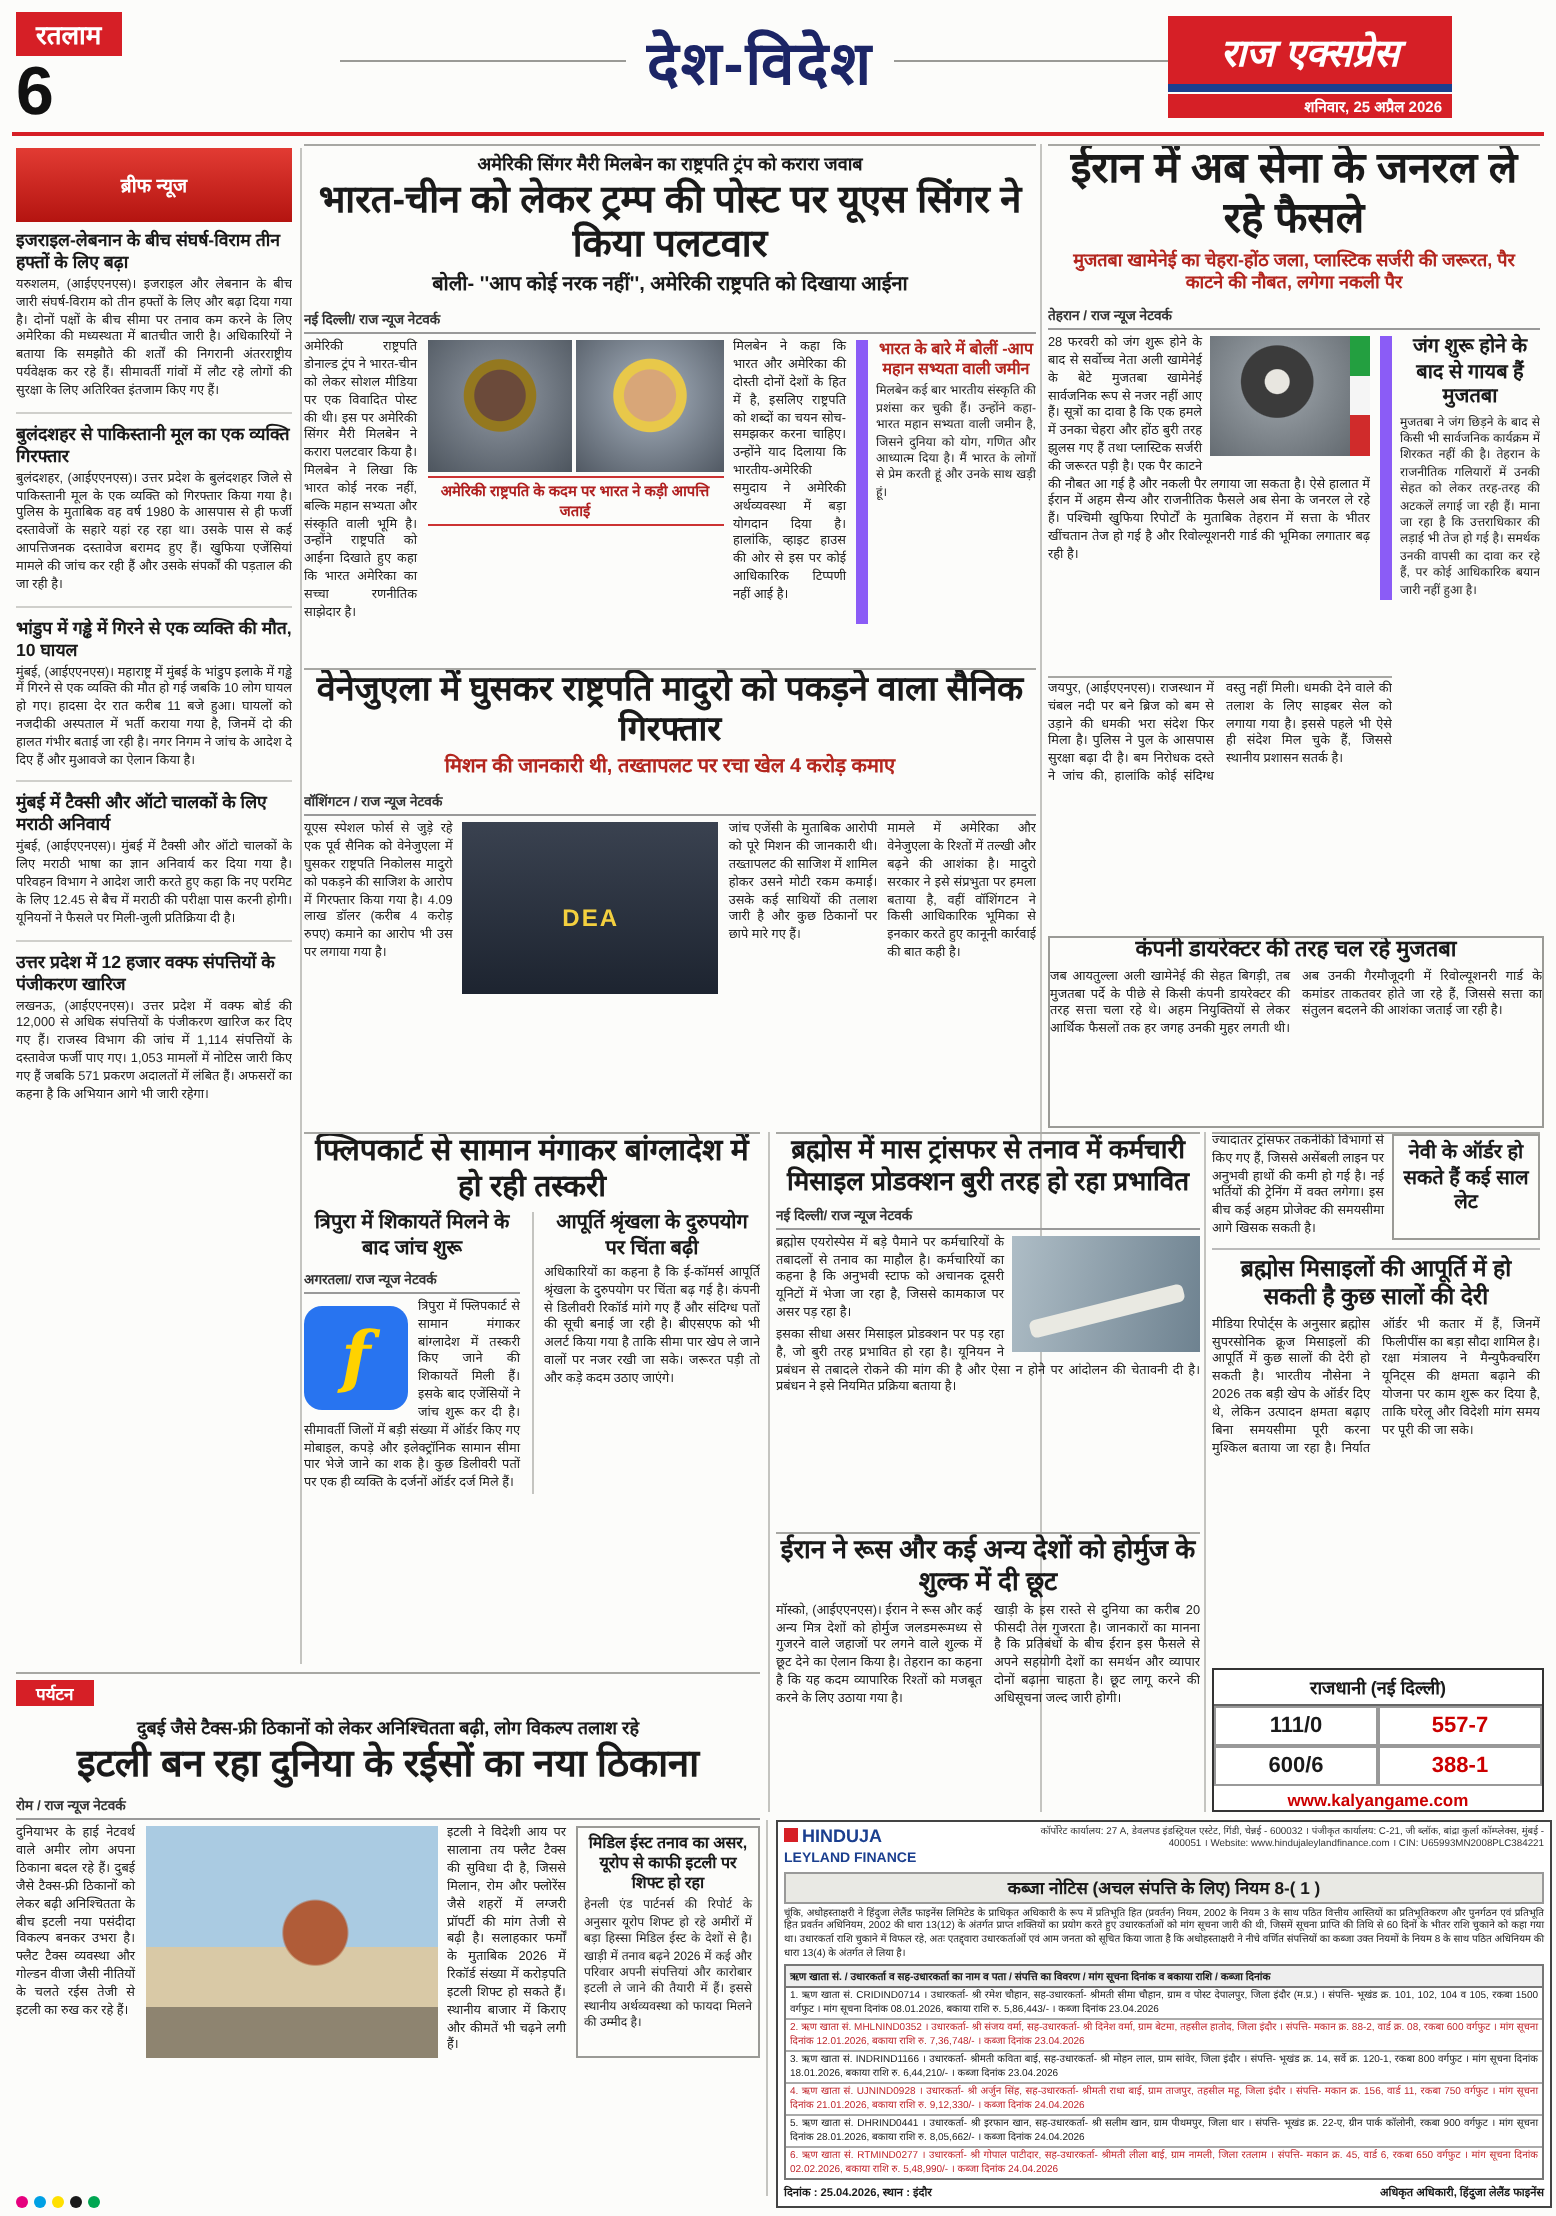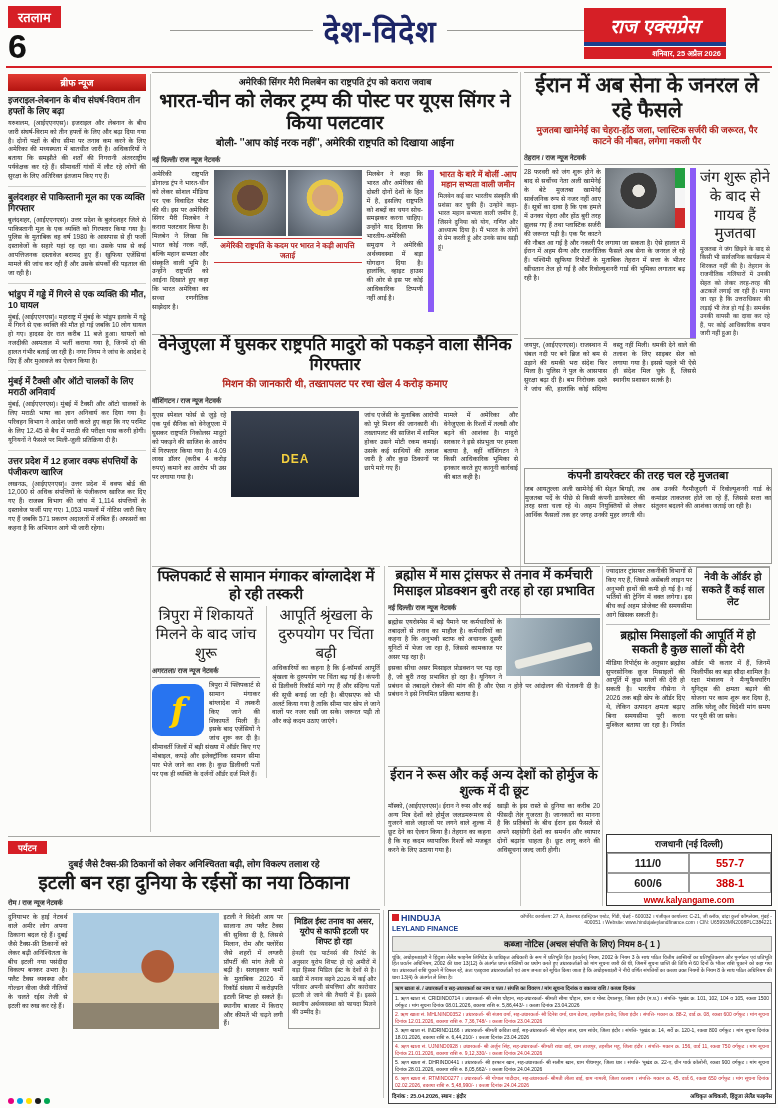--- a/index.html
+++ b/index.html
@@ -23,24 +23,24 @@
   .hl-md{font-size:13px;font-weight:bold;text-align:center;line-height:1.22;}
   .hl-sm{font-size:11px;font-weight:bold;text-align:center;line-height:1.25;}
   .sub-red{color:#b3261e;font-weight:bold;text-align:center;font-size:10px;line-height:1.25;padding:2px 4px;}
   .byline{font-size:6.8px;font-weight:bold;color:#333;border-bottom:1px solid #999;padding:2px 0 2px;margin:2px 0 3px;}
   .bt{font-size:6.4px;line-height:1.38;text-align:justify;color:#222;}
   .top-rule{border-top:1px solid #a7a7a3;}
   .caption-box{border-top:1px solid #c33;border-bottom:1px solid #c33;color:#b02020;font-weight:bold;
                font-size:7.4px;text-align:center;padding:2px 1px;margin-top:2px;line-height:1.25;}
   .sidebox{border-left:6px solid #8b5cf6;padding-left:4px;}
   .sidebox-t{color:#b3261e;font-weight:bold;font-size:8px;text-align:center;line-height:1.25;margin-bottom:2px;}
-  .box-t{font-weight:normal;font-size:15px;text-align:center;line-height:1.25;margin-bottom:2px;}
+  .box-t{font-weight:bold;font-size:10px;text-align:center;line-height:1.25;margin-bottom:2px;}
   
   .brief-label{background:linear-gradient(#e23b33,#b41410);color:#fff;font-weight:bold;font-size:9.5px;
-               text-align:center;padding:2px 0;margin-bottom:4px;}
+               text-align:center;padding:12px 0;margin-bottom:4px;}
   .bi-title{font-size:8.8px;font-weight:bold;line-height:1.25;margin:2px 0;}
   .bi-div{border-bottom:1px solid #cfcfcb;margin:5px 0;}
   
   .ph{position:relative;background:#9aa2aa;overflow:hidden;}
   .face1{background:radial-gradient(circle at 50% 42%,#6b4a3a 0 24%,#94781f 25% 34%,#7a828c 35%,#4d555e 100%);}
   .face2{background:radial-gradient(circle at 50% 42%,#d8a678 0 24%,#e8c84a 25% 34%,#8a94a0 35%,#515963 100%);}
   .khamenei{background:radial-gradient(circle at 42% 38%,#e8e6e0 0 10%,#3b3b3b 11% 30%,#8b9298 31%,#5a6167 100%);}
   .flagbar{position:absolute;right:0;top:0;bottom:0;width:10px;
            background:linear-gradient(#239f40 0 33%,#f5f5f5 33% 66%,#d02b2b 66% 100%);}
   .dea{background:linear-gradient(#3a4250,#1d2430);}

